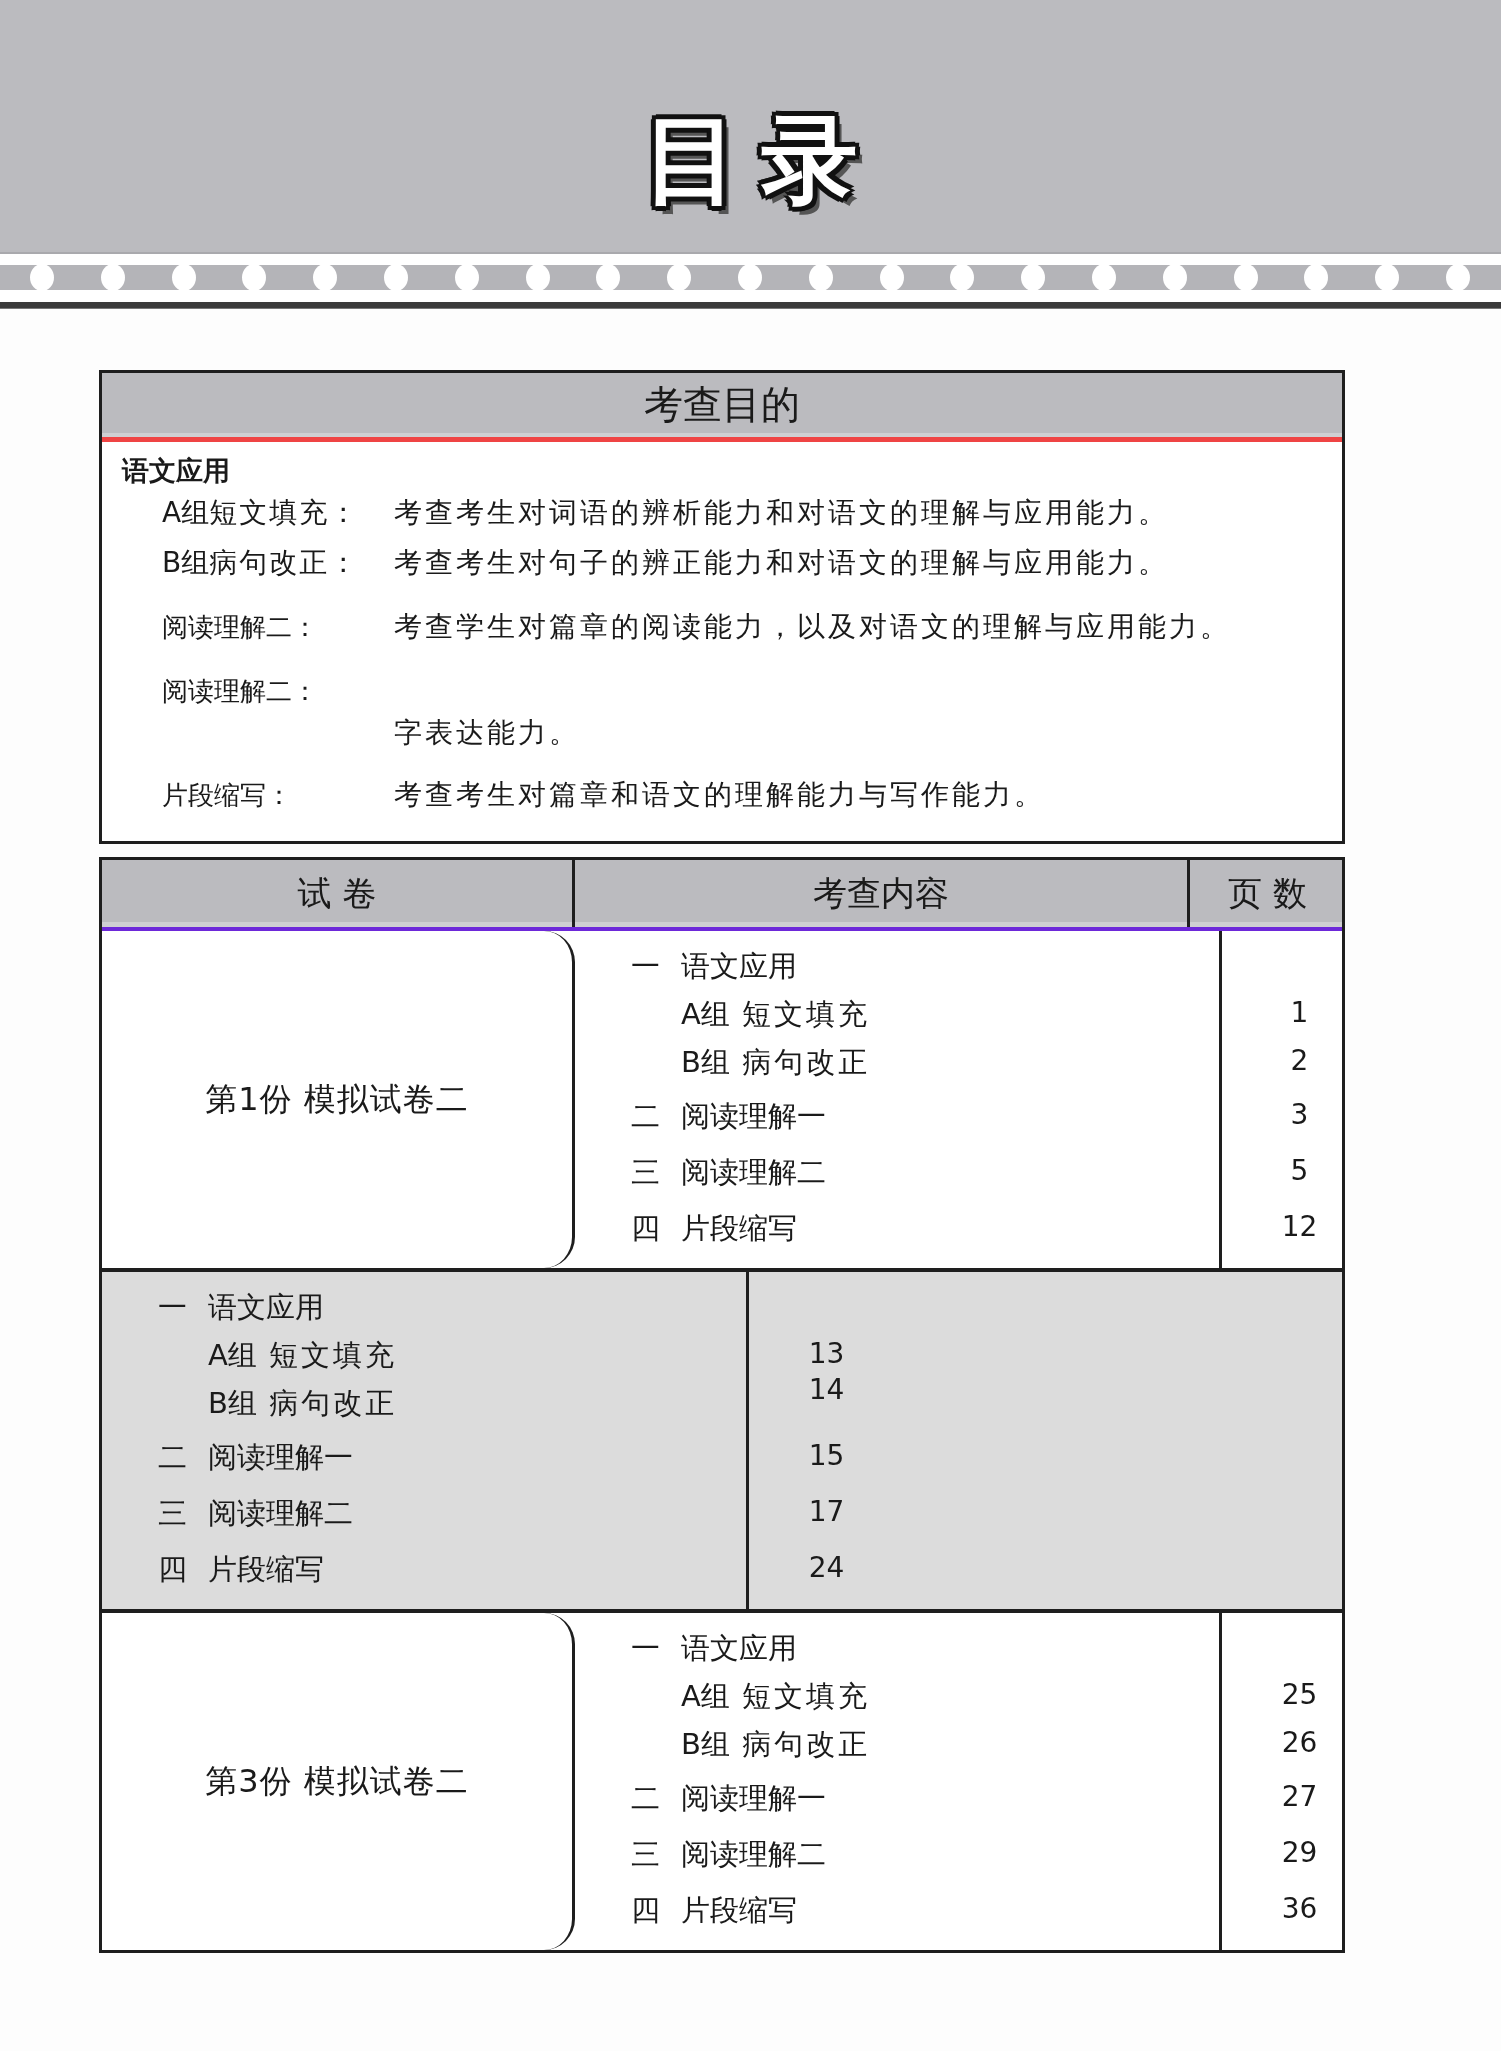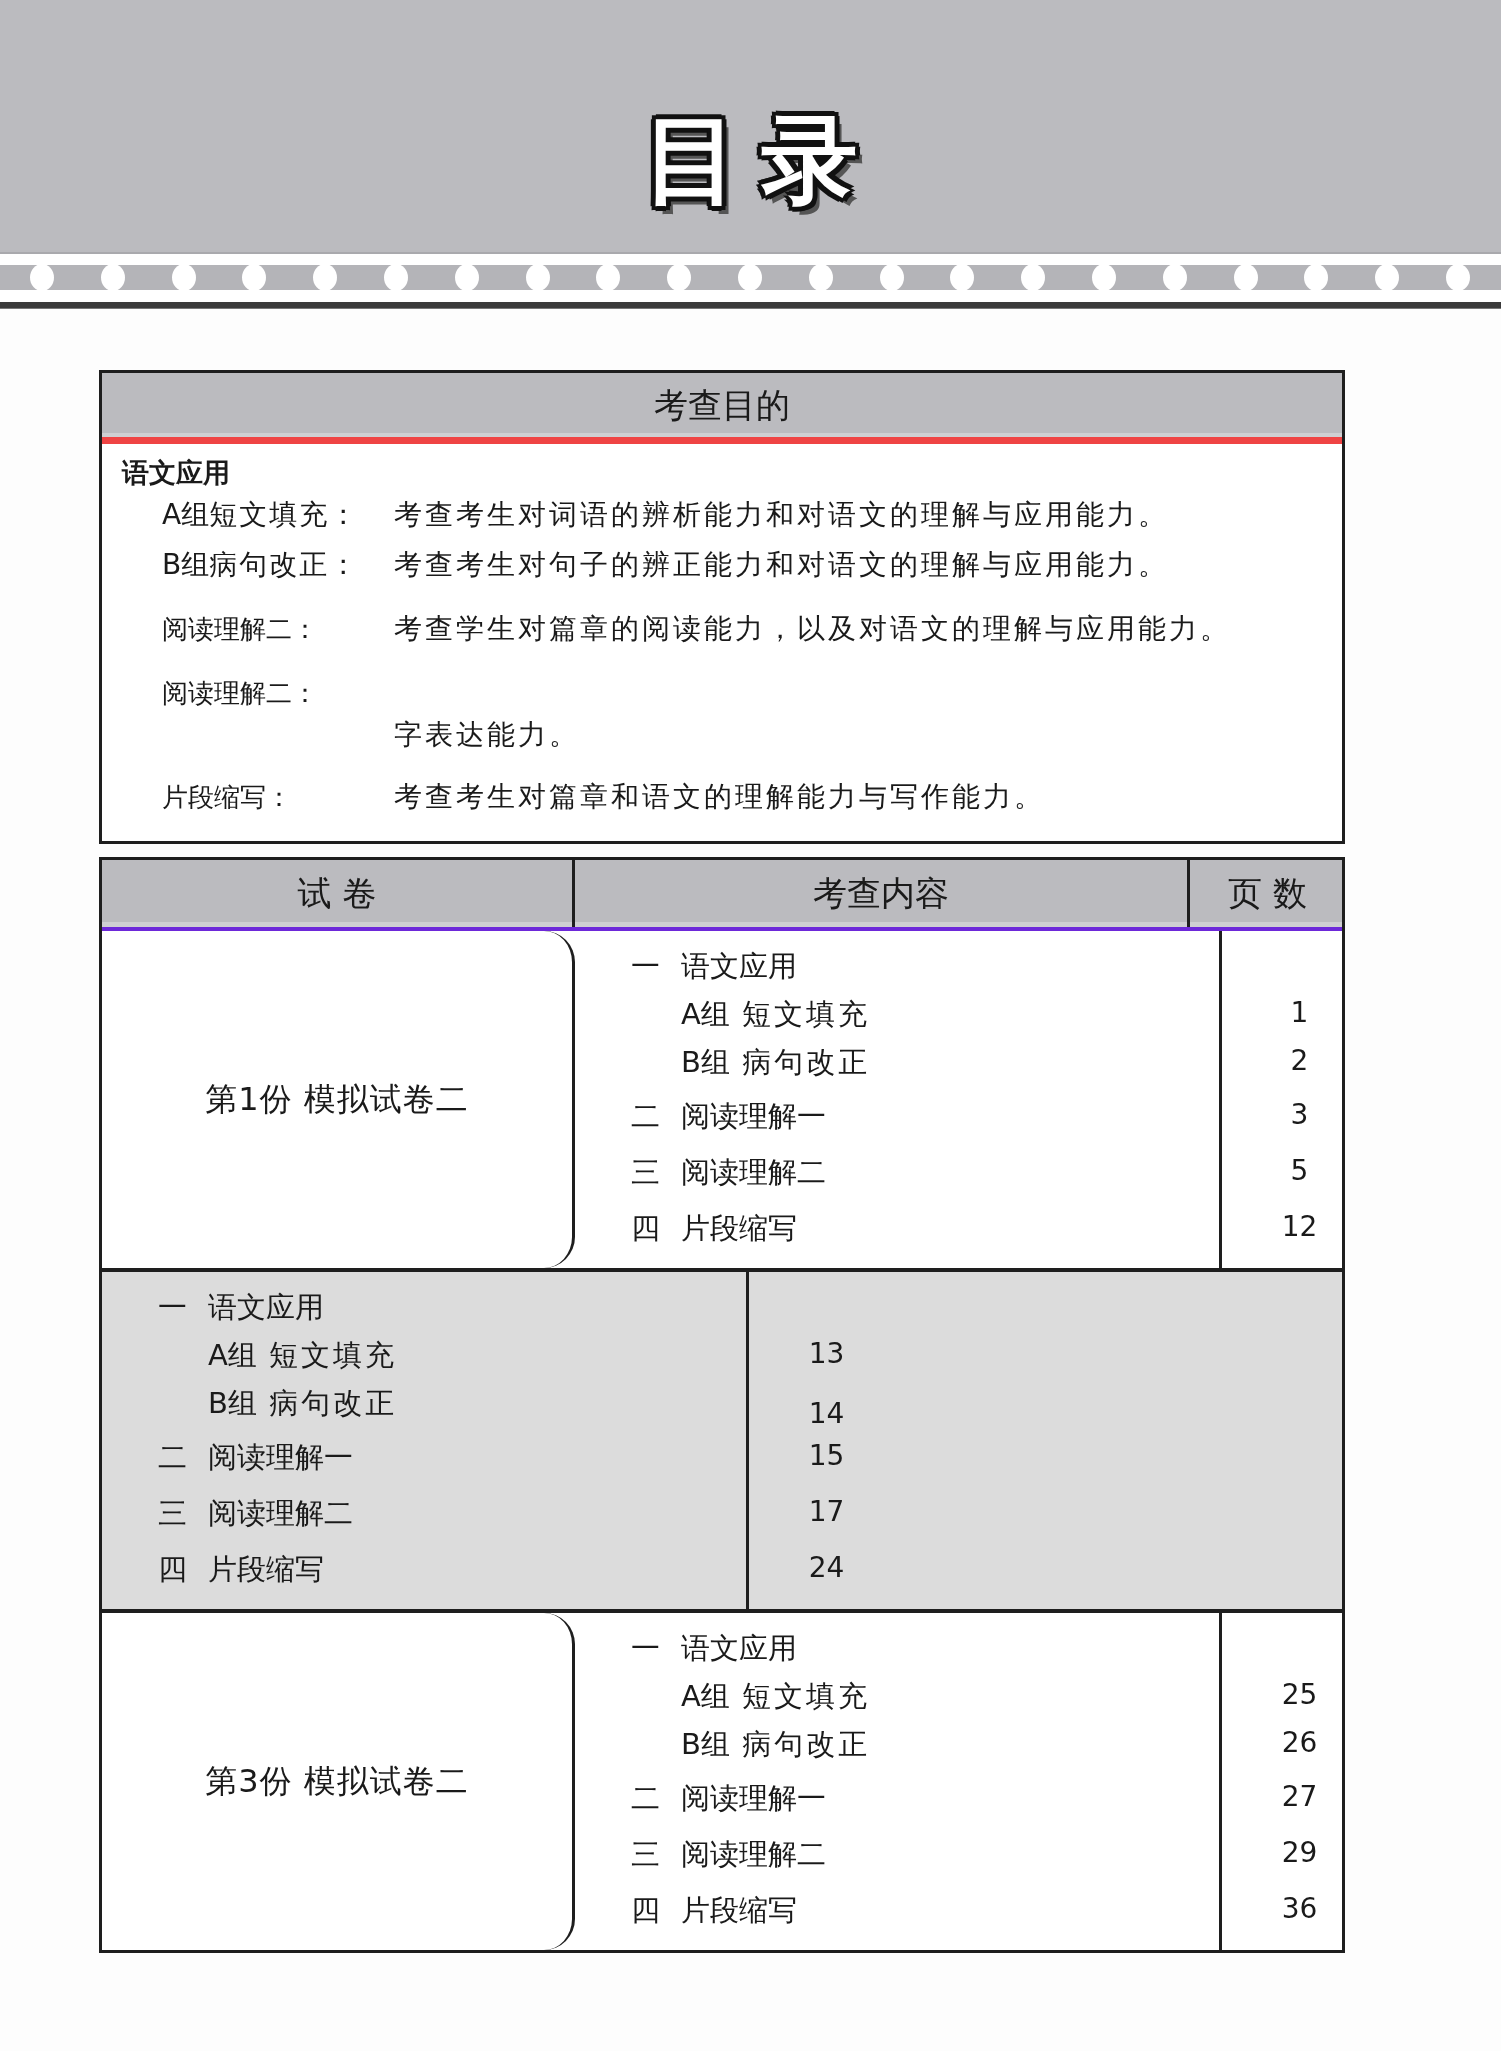--- a/index.html
+++ b/index.html
@@ -22,22 +22,22 @@
   .dot-band { position: absolute; left: 0; top: 265px; width: 1501px; height: 25px; background: #b4b4b8; overflow: hidden; }
   .dot-band .dot {
     position: absolute; top: -1px; width: 24px; height: 27px; border-radius: 50%; background: #ffffff;
   }
   .white-strip2 { position: absolute; left: 0; top: 290px; width: 1501px; height: 12px; background: #ffffff; }
   .dark-line { position: absolute; left: 0; top: 302px; width: 1501px; height: 6px; background: #3a3a3a; border-bottom: 1px solid #777; }
 
   
   .purpose { position: absolute; left: 99px; top: 370px; width: 1240px; height: 468px; border: 3px solid #1e1e1e; background: #fff; }
   .purpose-head {
-    height: 64px; background: #bbbbbf; border-bottom: 7px solid #ef4444; text-align: center;
-    font-size: 34px; line-height: 64px; color: #1a1a1a; box-shadow: inset 0 -4px 0 #cfcfd2;
+    height: 64px; background: #bbbbbf; border-bottom: 5px solid #ef4444; text-align: center;
+    font-size: 39px; line-height: 64px; color: #1a1a1a; box-shadow: inset 0 -4px 0 #cfcfd2;
   }
   .purpose-body { padding: 6px 0 0 20px; position: relative; }
   .p-sec { font-size: 27px; font-weight: bold; height: 46px; line-height: 46px; }
   .p-row { display: flex; font-size: 28px; line-height: 38px; font-family: "DejaVu Serif", serif; }
   .p-row .lab { width: 232px; flex: none; white-space: nowrap; margin-left: 40px; }
   .p-row .lab.sans { font-family: "DejaVu Sans", sans-serif; font-size: 26px; }
   .p-row .txt { width: 960px; letter-spacing: 3px; }
   .p-row.ab .lab { font-family: "DejaVu Serif", serif; letter-spacing: 2px; }
   .p-row.ab .lab b { font-family: "DejaVu Sans", sans-serif; font-weight: normal; letter-spacing: 0; }
 
@@ -155,21 +155,21 @@
           <div class="item" style="top:16px"><span class="num">一</span><span>语文应用</span></div>
           <div class="item sub" style="top:64px"><b>A组</b> <span>短文填充</span></div>
           <div class="item sub" style="top:112px"><b>B组</b> <span>病句改正</span></div>
           <div class="item" style="top:166px"><span class="num">二</span><span>阅读理解一</span></div>
           <div class="item" style="top:222px"><span class="num">三</span><span>阅读理解二</span></div>
           <div class="item" style="top:278px"><span class="num">四</span><span>片段缩写</span></div>
         </div>
         <div class="col3 pages">
           <div class="pg" style="top:17px"></div>
           <div class="pg" style="top:65px">13</div>
-          <div class="pg" style="top:125px">14</div>
+          <div class="pg" style="top:101px">14</div>
           <div class="pg" style="top:167px">15</div>
           <div class="pg" style="top:223px">17</div>
           <div class="pg" style="top:279px">24</div>
         </div>
       </div>
       <div class="toc-row">
         <div class="col1 paper-name">第3份  模拟试卷二</div>
         <div class="col2 contents">
           <div class="item" style="top:16px"><span class="num">一</span><span>语文应用</span></div>
           <div class="item sub" style="top:64px"><b>A组</b> <span>短文填充</span></div>

